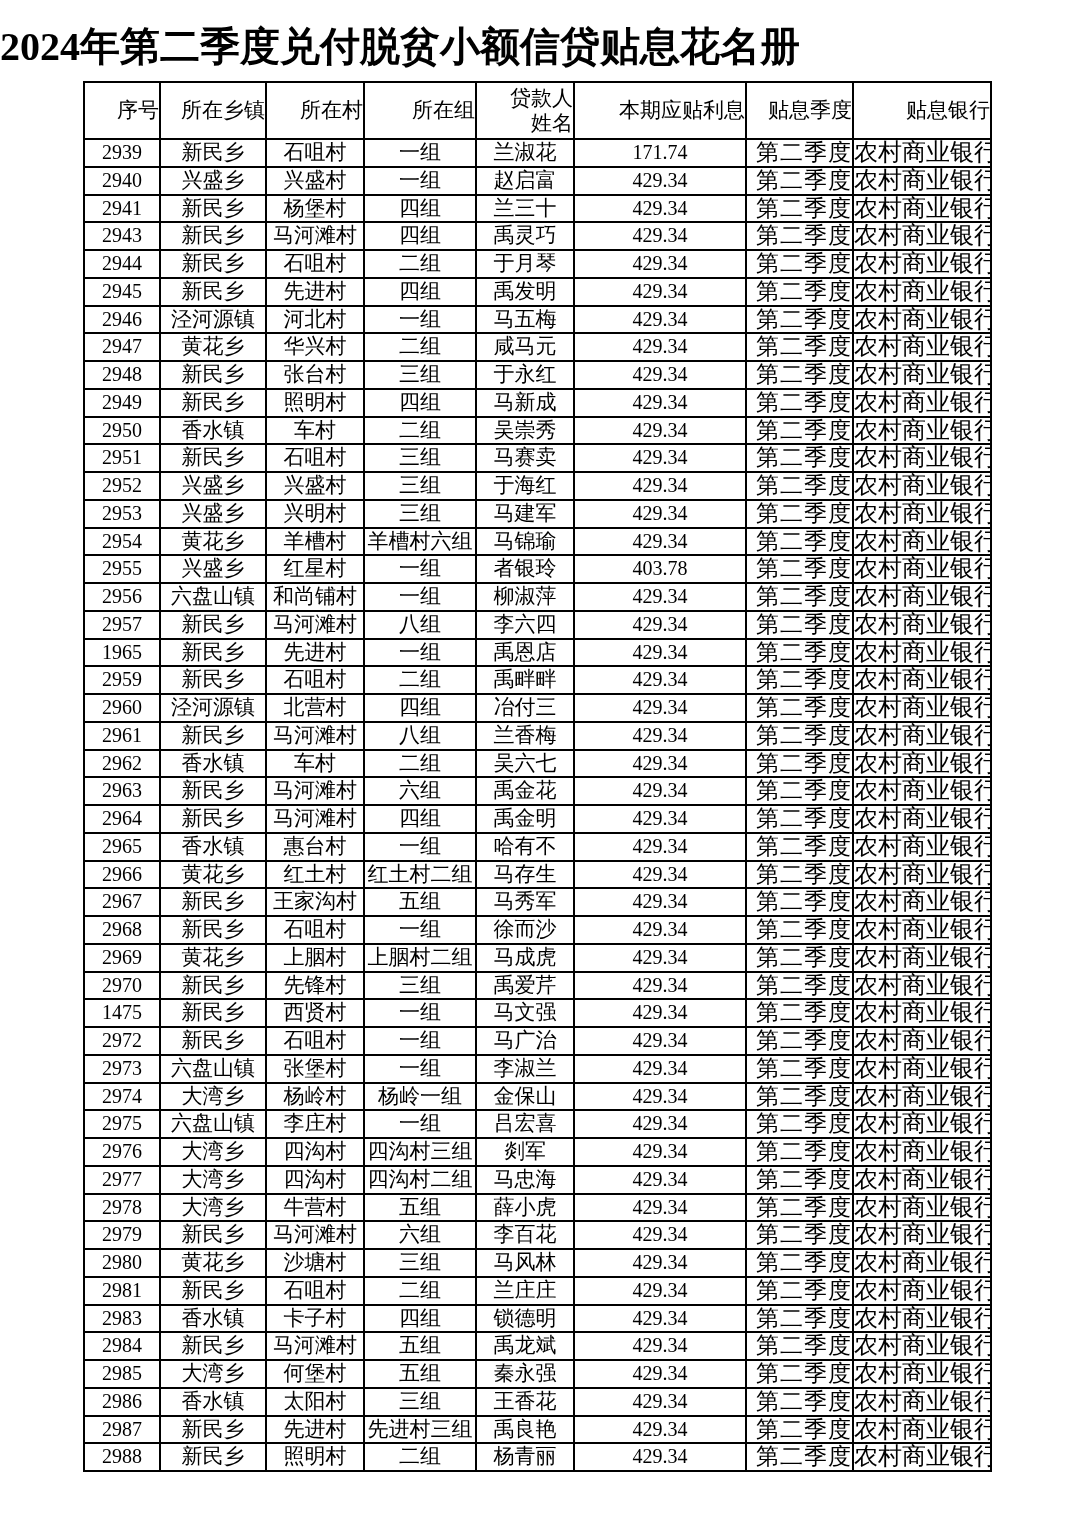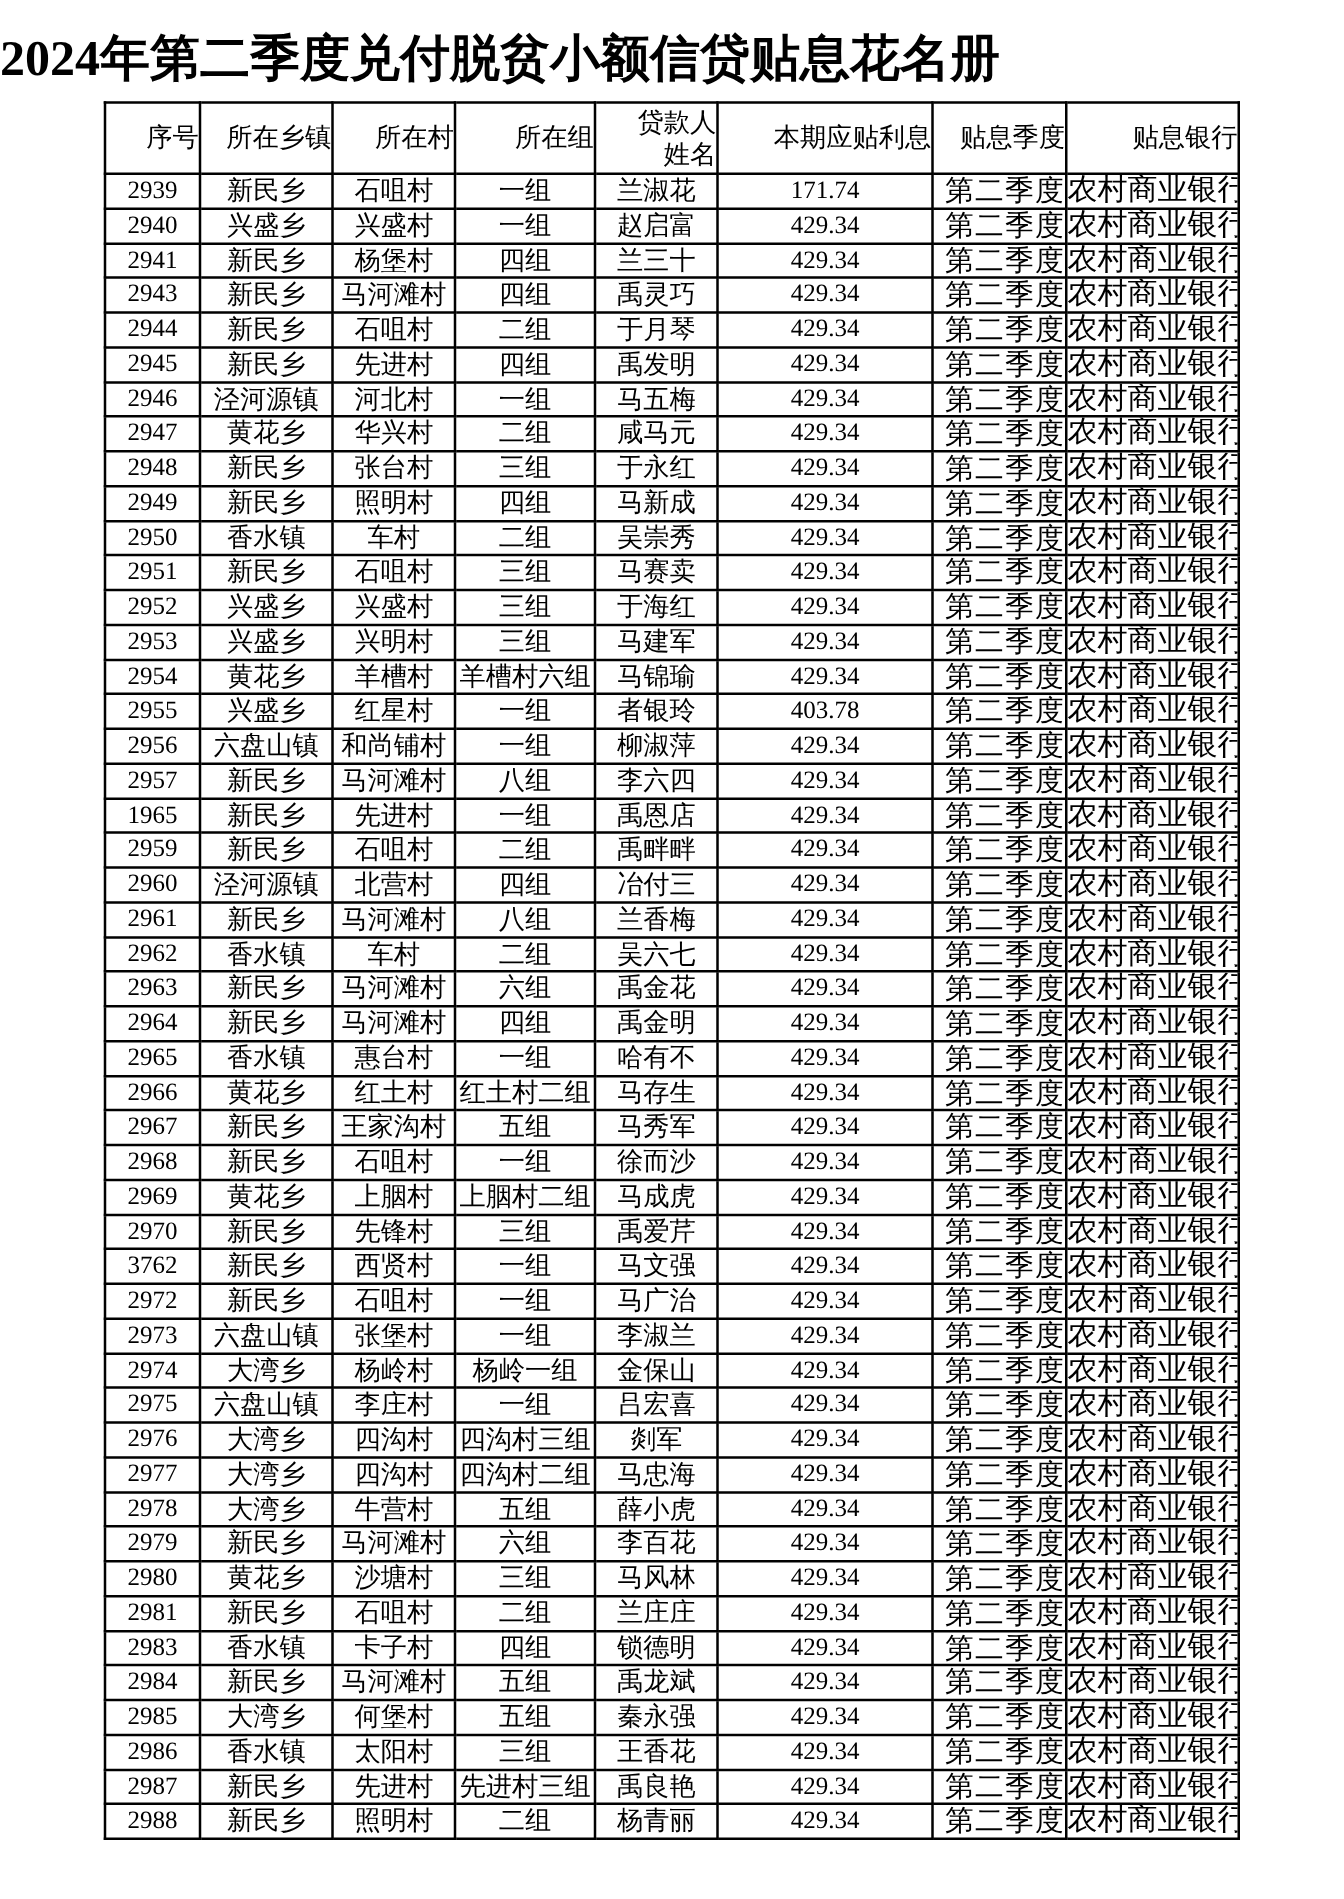--- a/index.html
+++ b/index.html
@@ -412,21 +412,21 @@
           <td class="num">2970</td>
           <td>新民乡</td>
           <td>先锋村</td>
           <td>三组</td>
           <td>禹爱芹</td>
           <td class="num">429.34</td>
           <td class="q">第二季度</td>
           <td class="bank">农村商业银行</td>
         </tr>
         <tr>
-          <td class="num">3762</td>
+          <td class="num">1475</td>
           <td>新民乡</td>
           <td>西贤村</td>
           <td>一组</td>
           <td>马文强</td>
           <td class="num">429.34</td>
           <td class="q">第二季度</td>
           <td class="bank">农村商业银行</td>
         </tr>
         <tr>
           <td class="num">2972</td>

